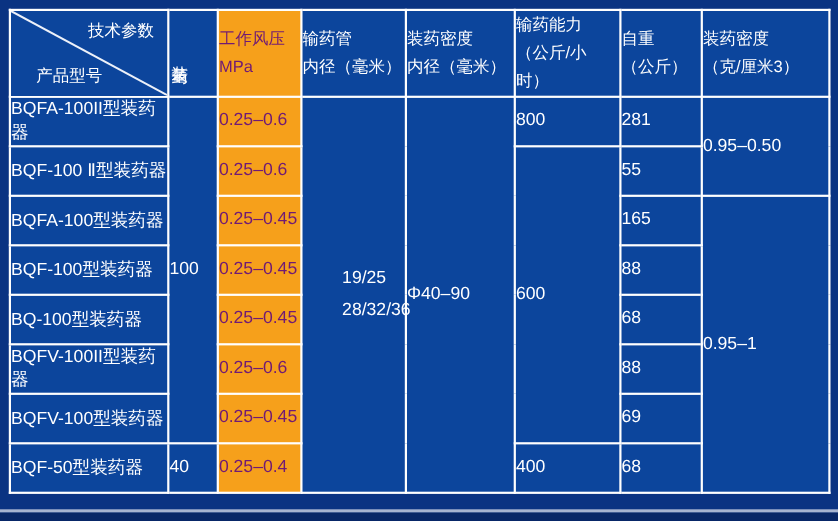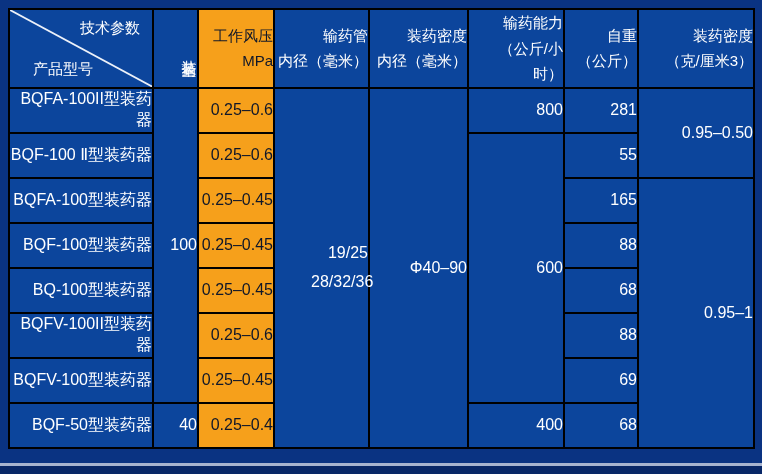--- a/index.html
+++ b/index.html
@@ -6,32 +6,32 @@
   .page{
     position:relative;
     width:762px;height:474px;
     background:#0a3382;
     overflow:hidden;
     font-family:"Liberation Sans","DejaVu Sans",sans-serif;
   }
   .tbl-wrap{position:absolute;top:8px;left:8px;}
   table{border-collapse:collapse;table-layout:fixed;width:745px;}
   th,td{
-    border:2px solid #000000;
+    border:2px solid #ffffff;
     background:#0c459c;
     color:#ffffff;
-    text-align:right;
+    text-align:left;
     vertical-align:middle;
     padding:0;
     font-weight:normal;
   }
   thead th{height:70px;font-size:15px;}
   tbody td{height:43px;font-size:16px;}
   .hl{line-height:1.7;}
-  .orange{background:#f6a01b;color:#0f172a;}
+  .orange{background:#f6a01b;color:#701a75;}
   .corner{position:relative;padding:0;}
   .corner svg{position:absolute;top:0;left:0;width:100%;height:100%;}
   .corner .tr-label{position:absolute;top:9px;right:12px;font-size:15px;}
   .corner .bl-label{position:absolute;bottom:8px;left:23px;font-size:15px;}
   .vert{
     display:inline-block;
     writing-mode:vertical-rl;
     text-orientation:upright;
     letter-spacing:2px;
     font-size:15px;

